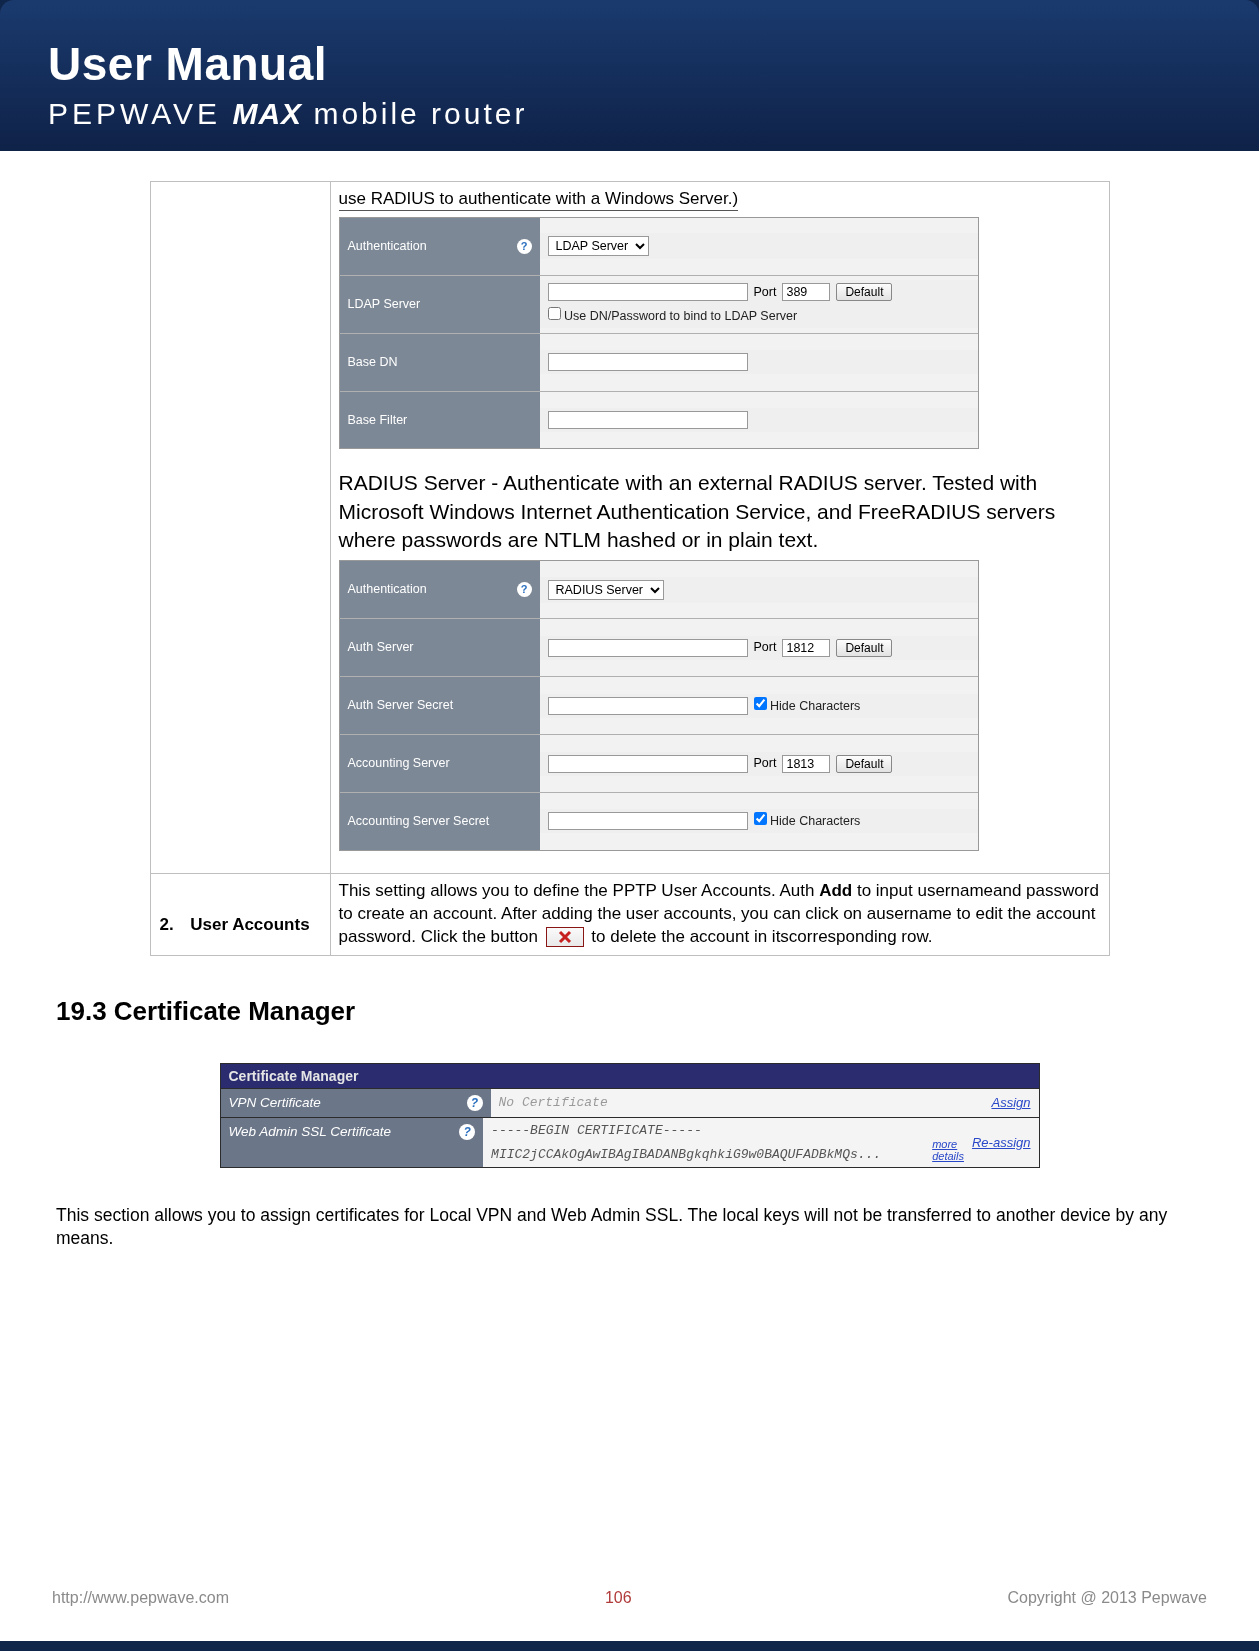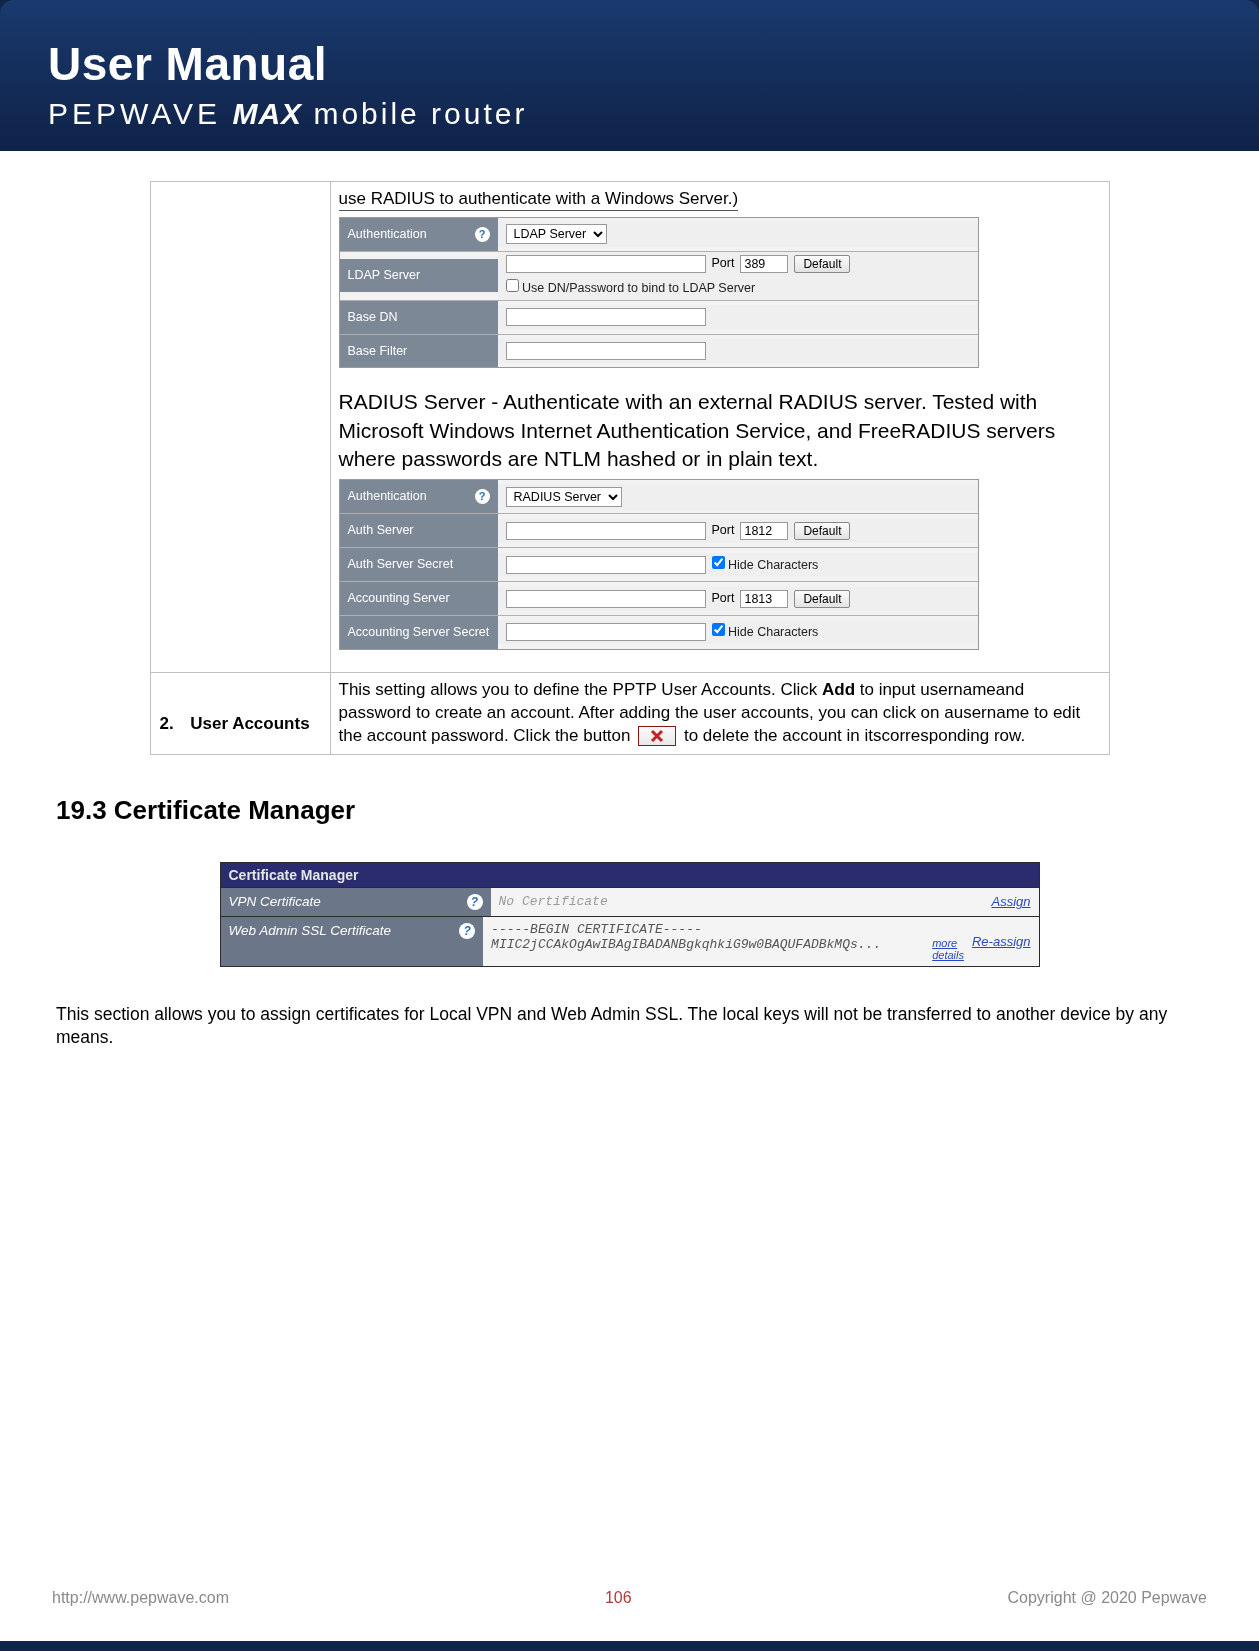--- a/index.html
+++ b/index.html
@@ -69,22 +69,22 @@
     background: #f2f2f2;
     margin: 6px 0 16px 0;
     font-size: 13px;
     width: 640px;
   }
   .admin-row { display: flex; align-items: center; border-bottom: 1px solid #b0b0b0; }
   .admin-row:last-child { border-bottom: none; }
   .admin-label {
     background: #7d8896;
     color: #fff;
-    width: 158px;
-    padding: 8px 8px;
+    width: 200px;
+    padding: 20px 8px;
     font-size: 12.5px;
     display:flex;
     align-items:center;
     justify-content:space-between;
   }
   .admin-label .help {
     background:#fff; color:#2a6fbf; border-radius:50%;
     width:15px; height:15px; font-size:11px; font-weight:bold;
     display:inline-flex; align-items:center; justify-content:center;
   }
@@ -331,21 +331,21 @@
           </div>
         </div>
       </td>
     </tr>
     <tr>
       <td class="leftcell">
         <span class="num">2.</span>
         <span>User Accounts</span>
       </td>
       <td>
-        <span>This setting allows you to define the PPTP User Accounts. Click </span><b>Add</b><span> to input usernameand password to create an account. After adding the user accounts, you can click on ausername to edit the account password. Click the button </span>
+        <span>This setting allows you to define the PPTP User Accounts. Auth </span><b>Add</b><span> to input usernameand password to create an account. After adding the user accounts, you can click on ausername to edit the account password. Click the button </span>
         <span class="inline-x-btn">
           <svg viewBox="0 0 14 14">
                 <path d="M2 2 L12 12 M12 2 L2 12" stroke="#c62020" stroke-width="3" fill="none"></path>
               </svg>
         </span>
         <span> to delete the account in itscorresponding row.</span>
       </td>
     </tr>
   </tbody>
     </table>
@@ -365,32 +365,32 @@
       </div>
     </div>
     <div class="cert-row">
       <div class="cert-label">
         <span>Web Admin SSL Certificate</span>
         <span class="help">?</span>
       </div>
       <div class="cert-val">
         <span class="left">
           <div>-----BEGIN CERTIFICATE-----</div>
-          <div style="display:flex; align-items:flex-start;gap:41px;">
+          <div style="display:flex; align-items:flex-end;gap:41px;">
             <span>MIIC2jCCAkOgAwIBAgIBADANBgkqhkiG9w0BAQUFADBkMQs...</span>
             <a href="#" class="more">more details</a>
           </div>
         </span>
         <a href="#" class="link">Re-assign</a>
       </div>
     </div>
   </div>
 
   <p class="body-para">This section allows you to assign certificates for Local VPN and Web Admin SSL. The local keys will not be transferred to another device by any means.</p>
 
   <div class="footer">
     <span>http://www.pepwave.com</span>
     <span class="mid">106</span>
-    <span>Copyright @ 2020 Pepwave</span>
+    <span>Copyright @ 2013 Pepwave</span>
   </div>
 
 </div>
 <div class="page-end-strip"></div>
 
 </body></html>

